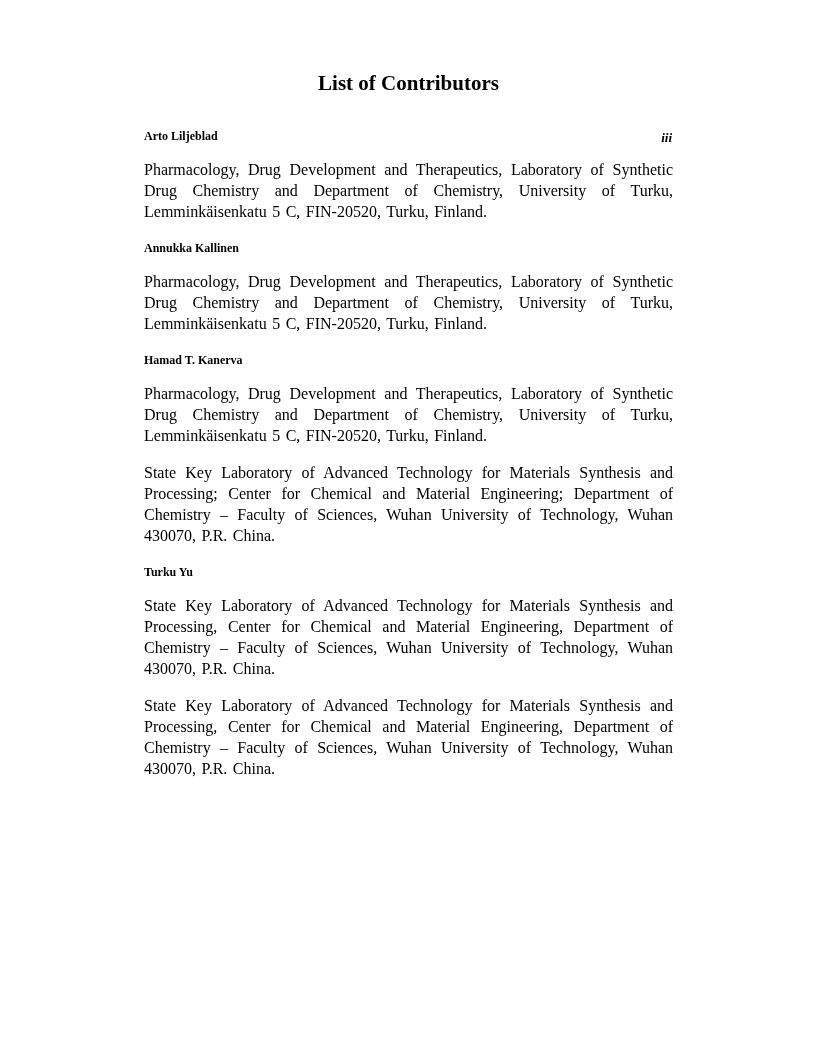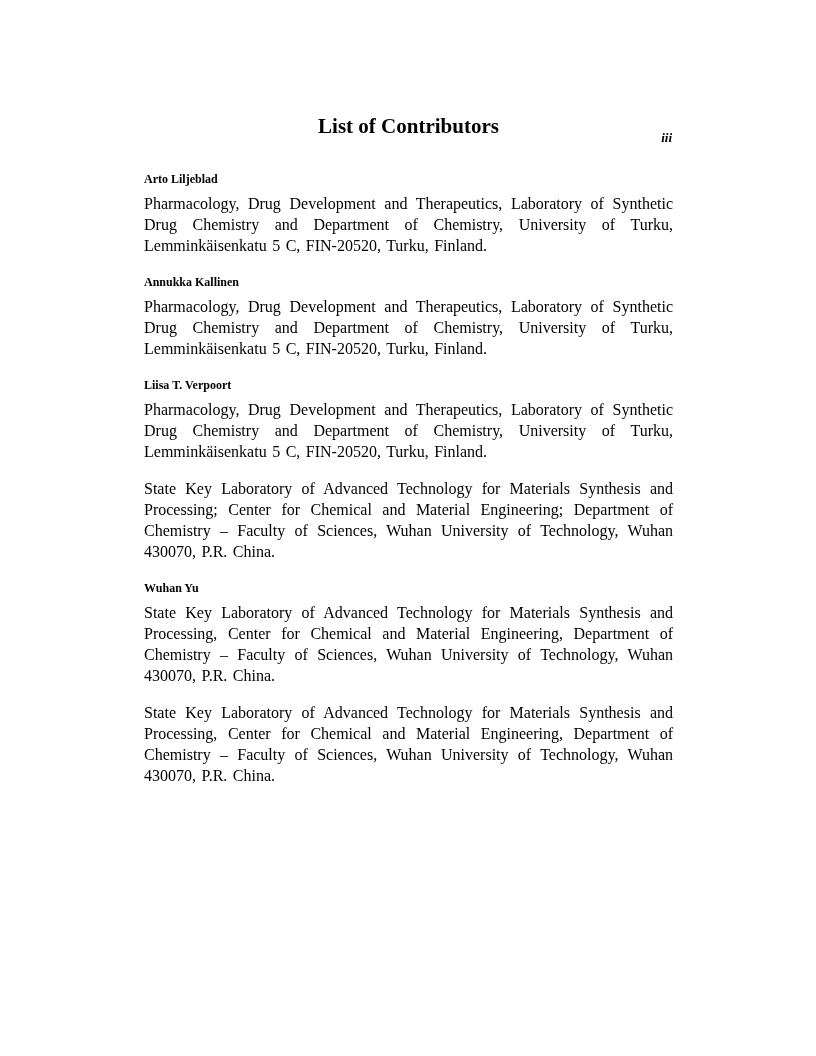--- a/index.html
+++ b/index.html
@@ -22,39 +22,39 @@
     position: absolute;
     top: 130px;
     right: 144px;
     font-size: 13px;
     font-weight: bold;
     font-style: italic;
     line-height: 16px;
   }
   .doc-title {
     margin: 0 0 31px 0;
-    padding-top: 115px;
+    padding-top: 72px;
     text-align: center;
     font-size: 21px;
     font-weight: bold;
     line-height: 23px;
   }
   .entry {
     margin: 0;
   }
   .entry .name {
     font-size: 12px;
     font-weight: bold;
     line-height: 21px;
     margin: 0 0 2px 0;
   }
   .entry .affiliation {
     font-size: 16px;
     line-height: 21px;
-    margin: 3px 0 16px 0;
+    margin: 12px 0 16px 0;
     text-align: justify;
     word-spacing: 1.5px;
   }
   .entry:last-child .affiliation {
     margin-bottom: 0;
   }
 </style>
 </head>
 <body>
 
@@ -70,30 +70,30 @@
       <h2 class="name">Arto Liljeblad</h2>
       <p class="affiliation">Pharmacology, Drug Development and Therapeutics, Laboratory of Synthetic Drug Chemistry and Department of Chemistry, University of Turku, Lemminkäisenkatu 5 C, FIN-20520, Turku, Finland.</p>
     </section>
 
     <section class="entry">
       <h2 class="name">Annukka Kallinen</h2>
       <p class="affiliation">Pharmacology, Drug Development and Therapeutics, Laboratory of Synthetic Drug Chemistry and Department of Chemistry, University of Turku, Lemminkäisenkatu 5 C, FIN-20520, Turku, Finland.</p>
     </section>
 
     <section class="entry">
-      <h2 class="name">Liisa T. Verpoort</h2>
+      <h2 class="name">Hamad T. Kanerva</h2>
       <p class="affiliation">Pharmacology, Drug Development and Therapeutics, Laboratory of Synthetic Drug Chemistry and Department of Chemistry, University of Turku, Lemminkäisenkatu 5 C, FIN-20520, Turku, Finland.</p>
     </section>
 
     <section class="entry">
       <p class="affiliation">State Key Laboratory of Advanced Technology for Materials Synthesis and Processing; Center for Chemical and Material Engineering; Department of Chemistry – Faculty of Sciences, Wuhan University of Technology, Wuhan 430070, P.R. China.</p>
     </section>
 
     <section class="entry">
-      <h2 class="name">Wuhan Yu</h2>
+      <h2 class="name">Turku Yu</h2>
       <p class="affiliation">State Key Laboratory of Advanced Technology for Materials Synthesis and Processing, Center for Chemical and Material Engineering, Department of Chemistry – Faculty of Sciences, Wuhan University of Technology, Wuhan 430070, P.R. China.</p>
     </section>
 
     <section class="entry">
       <p class="affiliation">State Key Laboratory of Advanced Technology for Materials Synthesis and Processing, Center for Chemical and Material Engineering, Department of Chemistry – Faculty of Sciences, Wuhan University of Technology, Wuhan 430070, P.R. China.</p>
     </section>
 
   </div>
 </div>
 

